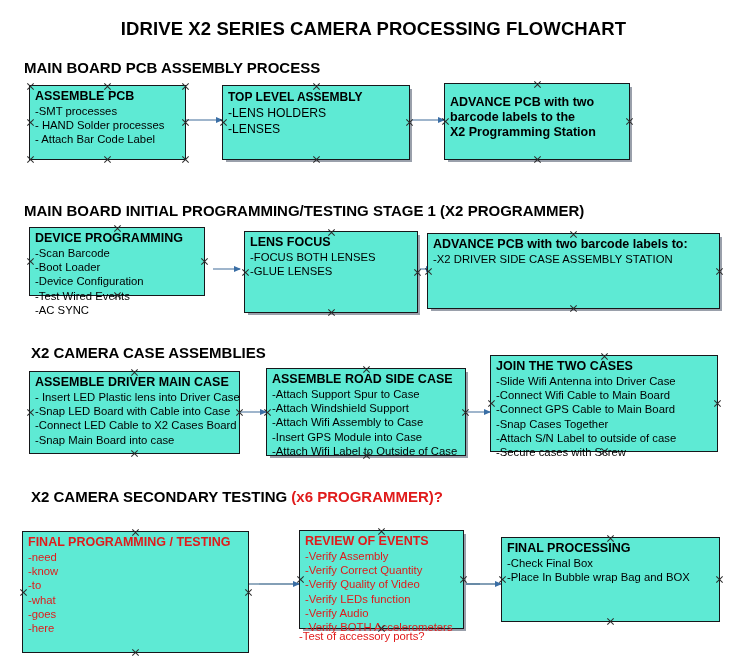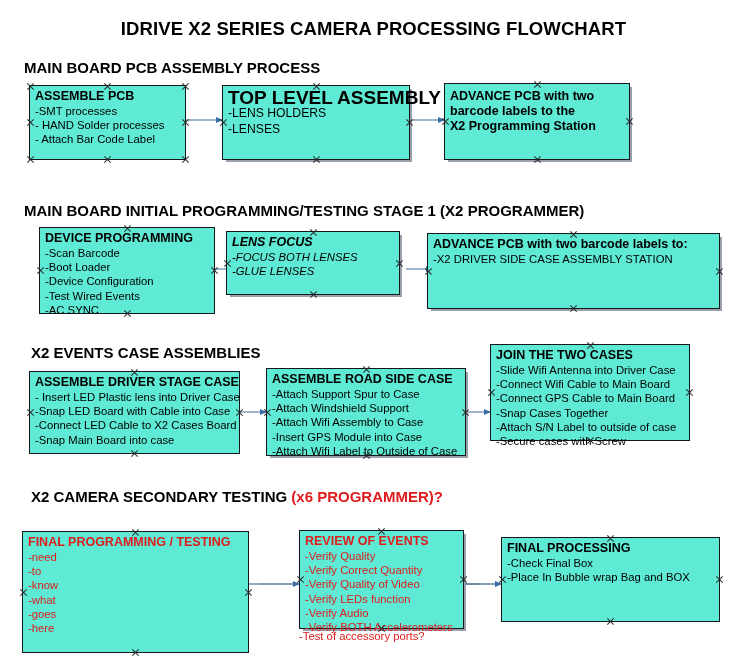--- a/index.html
+++ b/index.html
@@ -60,21 +60,21 @@
   .box-line {
     font-size: 11.3px;
     line-height: 14.2px;
     white-space: nowrap;
   }
   .box.red .box-title,
   .box.red .box-line {
     color: #e01b1b;
   }
   .box-title.big {
-    font-size: 19px;
+    font-size: 12px;
     line-height: 17px;
   }
   .box-line.big {
     font-size: 12.2px;
     line-height: 15.5px;
   }
   .overflow-line {
     position: absolute;
     font-size: 11.3px;
     line-height: 14.2px;
@@ -172,71 +172,71 @@
   <div class="box-title big">TOP LEVEL ASSEMBLY</div>
   <div class="box-line big">-LENS HOLDERS</div>
   <div class="box-line big">-LENSES</div>
   <div class="handle" style="left:50%;  top:0;"></div>
   <div class="handle" style="left:100%; top:50%;"></div>
   <div class="handle" style="left:0;    top:50%;"></div>
   <div class="handle" style="left:50%;  top:100%;"></div>
 </div>
 
 <div class="box shadow" style="left:444px; top:83px; width:186px; height:77px;">
-  <div class="box-title" style="margin-top:2px;">ADVANCE PCB with two</div>
+  <div class="box-title" style="margin-top:8px;">ADVANCE PCB with two</div>
   <div class="box-title">barcode labels to the</div>
   <div class="box-title"> X2 Programming Station</div>
   <div class="handle" style="left:50%;  top:0;"></div>
   <div class="handle" style="left:100%; top:50%;"></div>
   <div class="handle" style="left:0;    top:50%;"></div>
   <div class="handle" style="left:50%;  top:100%;"></div>
 </div>
 
 <div class="section-head" style="left:24px; top:202px;">
   <span>MAIN BOARD INITIAL PROGRAMMING/TESTING STAGE 1 (X2 PROGRAMMER)</span>
 </div>
 
-<div class="box" style="left:39px; top:227px; width:176px; height:87px;">
+<div class="box" style="left:29px; top:227px; width:176px; height:69px;">
   <div class="box-title">DEVICE PROGRAMMING</div>
   <div class="box-line">-Scan Barcode</div>
   <div class="box-line">-Boot Loader</div>
   <div class="box-line">-Device Configuration</div>
   <div class="box-line">-Test Wired Events</div>
   <div class="box-line">-AC SYNC</div>
   <div class="handle" style="left:50%;  top:0;"></div>
   <div class="handle" style="left:100%; top:50%;"></div>
   <div class="handle" style="left:0;    top:50%;"></div>
   <div class="handle" style="left:50%;  top:100%;"></div>
 </div>
 
-<div class="box shadow" style="left:226px; top:231px; width:174px; height:64px;font-style:italic;">
+<div class="box shadow" style="left:244px; top:231px; width:174px; height:82px;">
   <div class="box-title">LENS FOCUS</div>
   <div class="box-line">-FOCUS BOTH LENSES</div>
   <div class="box-line">-GLUE LENSES</div>
   <div class="handle" style="left:50%;  top:0;"></div>
   <div class="handle" style="left:100%; top:50%;"></div>
   <div class="handle" style="left:0;    top:50%;"></div>
   <div class="handle" style="left:50%;  top:100%;"></div>
 </div>
 
 <div class="box shadow" style="left:427px; top:233px; width:293px; height:76px;">
   <div class="box-title">ADVANCE PCB with two barcode labels to:</div>
   <div class="box-line">-X2 DRIVER  SIDE  CASE  ASSEMBLY STATION</div>
   <div class="handle" style="left:50%;  top:0;"></div>
   <div class="handle" style="left:100%; top:50%;"></div>
   <div class="handle" style="left:0;    top:50%;"></div>
   <div class="handle" style="left:50%;  top:100%;"></div>
 </div>
 
 <div class="section-head" style="left:31px; top:344px;">
-  <span>X2 EVENTS CASE ASSEMBLIES</span>
+  <span>X2 CAMERA CASE ASSEMBLIES</span>
 </div>
 
 <div class="box" style="left:29px; top:371px; width:211px; height:83px;">
-  <div class="box-title">ASSEMBLE DRIVER STAGE CASE</div>
+  <div class="box-title">ASSEMBLE DRIVER MAIN CASE</div>
   <div class="box-line">- Insert LED Plastic lens into Driver Case</div>
   <div class="box-line">-Snap LED Board with Cable into Case</div>
   <div class="box-line">-Connect LED Cable to X2 Cases Board</div>
   <div class="box-line">-Snap Main Board into case</div>
   <div class="handle" style="left:50%;  top:0;"></div>
   <div class="handle" style="left:100%; top:50%;"></div>
   <div class="handle" style="left:0;    top:50%;"></div>
   <div class="handle" style="left:50%;  top:100%;"></div>
 </div>
 
@@ -246,55 +246,55 @@
   <div class="box-line">-Attach Windshield Support</div>
   <div class="box-line">-Attach Wifi Assembly to Case</div>
   <div class="box-line">-Insert GPS Module into Case</div>
   <div class="box-line">-Attach Wifi Label to Outside of Case</div>
   <div class="handle" style="left:50%;  top:0;"></div>
   <div class="handle" style="left:100%; top:50%;"></div>
   <div class="handle" style="left:0;    top:50%;"></div>
   <div class="handle" style="left:50%;  top:100%;"></div>
 </div>
 
-<div class="box" style="left:490px; top:344px; width:200px; height:97px;">
+<div class="box" style="left:490px; top:355px; width:228px; height:97px;">
   <div class="box-title">JOIN THE TWO CASES</div>
   <div class="box-line">-Slide Wifi Antenna into Driver Case</div>
   <div class="box-line">-Connect Wifi Cable to Main Board</div>
   <div class="box-line">-Connect GPS Cable to Main Board</div>
   <div class="box-line">-Snap Cases Together</div>
   <div class="box-line">-Attach S/N Label to outside of case</div>
   <div class="box-line">-Secure cases with Screw</div>
   <div class="handle" style="left:50%;  top:0;"></div>
   <div class="handle" style="left:100%; top:50%;"></div>
   <div class="handle" style="left:0;    top:50%;"></div>
   <div class="handle" style="left:50%;  top:100%;"></div>
 </div>
 
 <div class="section-head" style="left:31px; top:488px;">
   <span>X2 CAMERA SECONDARY TESTING </span><span class="accent">(x6 PROGRAMMER)?</span>
 </div>
 
 <div class="box red" style="left:22px; top:531px; width:227px; height:122px;">
   <div class="box-title">FINAL PROGRAMMING / TESTING</div>
   <div class="box-line">-need</div>
+  <div class="box-line">-know</div>
   <div class="box-line">-to</div>
-  <div class="box-line">-know</div>
   <div class="box-line">-what</div>
   <div class="box-line">-goes</div>
   <div class="box-line">-here</div>
   <div class="handle" style="left:50%;  top:0;"></div>
   <div class="handle" style="left:100%; top:50%;"></div>
   <div class="handle" style="left:0;    top:50%;"></div>
   <div class="handle" style="left:50%;  top:100%;"></div>
 </div>
 
 <div class="box red shadow" style="left:299px; top:530px; width:165px; height:99px;">
   <div class="box-title">REVIEW OF EVENTS</div>
-  <div class="box-line">-Verify Quality</div>
+  <div class="box-line">-Verify Assembly</div>
   <div class="box-line">-Verify Correct Quantity</div>
   <div class="box-line">-Verify Quality of Video</div>
   <div class="box-line">-Verify LEDs function</div>
   <div class="box-line">-Verify Audio</div>
   <div class="box-line">-Verify BOTH Accelerometers</div>
   <div class="handle" style="left:50%;  top:0;"></div>
   <div class="handle" style="left:100%; top:50%;"></div>
   <div class="handle" style="left:0;    top:50%;"></div>
   <div class="handle" style="left:50%;  top:100%;"></div>
 </div>

